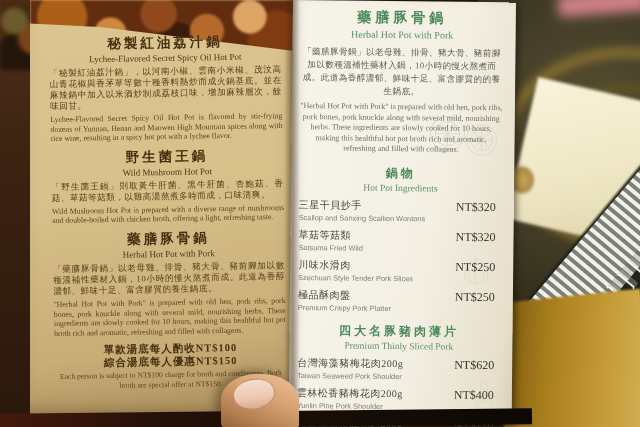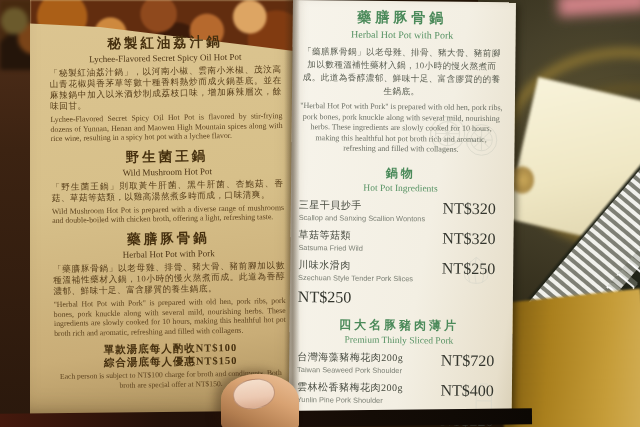--- a/index.html
+++ b/index.html
@@ -81,21 +81,21 @@
   .pr-h-en{font-size:10px;color:#559162;margin-top:2px;}
   .pr-desc-zh{font-size:8.6px;line-height:13px;color:#5a5e52;margin-top:6px;letter-spacing:.4px;}
   .pr-desc-en{font-size:8px;line-height:10.5px;color:#6c7065;margin-top:4px;}
   .pr-sec-zh{font-size:12px;letter-spacing:3px;color:#4b8a5a;font-weight:bold;margin-top:10px;}
   .pr-sec-en{font-size:9.5px;color:#559162;margin-top:1px;margin-bottom:5px;}
   .item-row{display:flex;justify-content:space-between;align-items:flex-start;
     text-align:left;margin-top:6px;}
   .item-zh{font-size:10px;color:#474b40;letter-spacing:.5px;}
   .item-en{font-size:7.4px;color:#7d8176;margin-top:1px;
     font-family:"Liberation Sans","DejaVu Sans",sans-serif;}
-  .item-price{font-size:16px;color:#34362e;margin-right:6px;white-space:nowrap;}
+  .item-price{font-size:12px;color:#34362e;margin-right:6px;white-space:nowrap;}
   .watermark{position:absolute;opacity:.55;}
 
   
   .gutter{position:absolute;left:284px;top:0;width:16px;height:421px;z-index:5;
     background:linear-gradient(90deg,rgba(70,50,25,0) 0%,rgba(55,40,20,.4) 55%,rgba(55,40,20,0) 100%);}
   .bottom-table{position:absolute;left:0;top:411px;width:532px;height:16px;z-index:6;
     background:linear-gradient(90deg,#45190d 0%,#241109 30%,#140c06 70%,#0c0804 100%);
     transform:rotate(-.6deg);}
   .thumb{position:absolute;left:221px;top:374px;width:78px;height:56px;z-index:9;
     border-radius:46% 48% 10% 12%;
@@ -220,34 +220,38 @@
 
         <div class="item-row">
           <div>
             <div class="item-zh">川味水滑肉</div>
             <div class="item-en">Szechuan Style Tender Pork Slices</div>
           </div>
           <div class="item-price">NT$250</div>
         </div>
 
         <div class="item-row">
+          <div>
+            <div class="item-zh">極品酥肉盤</div>
+            <div class="item-en">Premium Crispy Pork Platter</div>
+          </div>
           <div class="item-price">NT$250</div>
         </div>
       </div>
 
       <div>
         <div class="pr-sec-zh">四大名豚豬肉薄片</div>
         <div class="pr-sec-en">Premium Thinly Sliced Pork</div>
 
         <div class="item-row">
           <div>
             <div class="item-zh">台灣海藻豬梅花肉200g</div>
             <div class="item-en">Taiwan Seaweed Pork Shoulder</div>
           </div>
-          <div class="item-price">NT$720</div>
+          <div class="item-price">NT$620</div>
         </div>
 
         <div class="item-row">
           <div>
             <div class="item-zh">雲林松香豬梅花肉200g</div>
             <div class="item-en">Yunlin Pine Pork Shoulder</div>
           </div>
           <div class="item-price">NT$400</div>
         </div>
 

